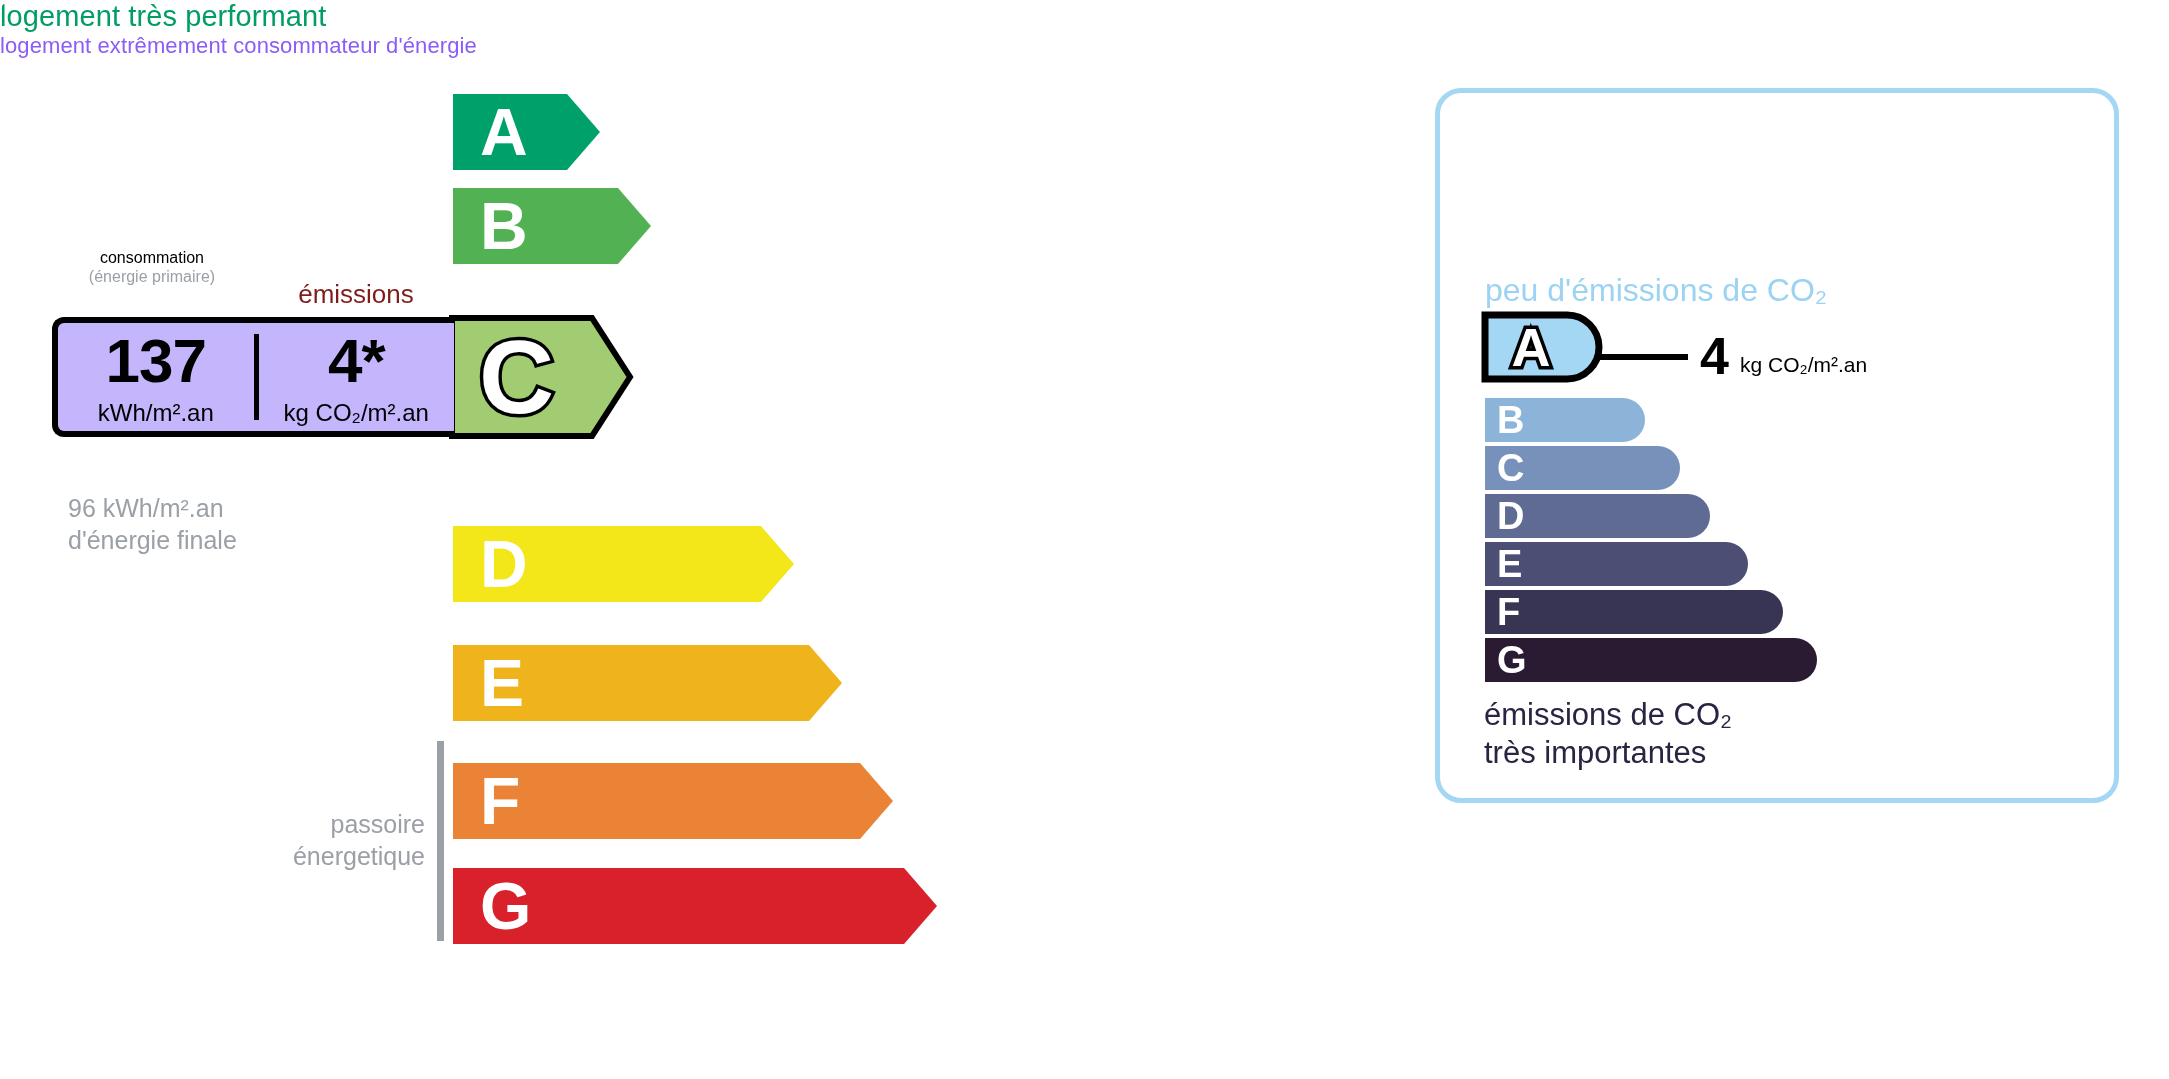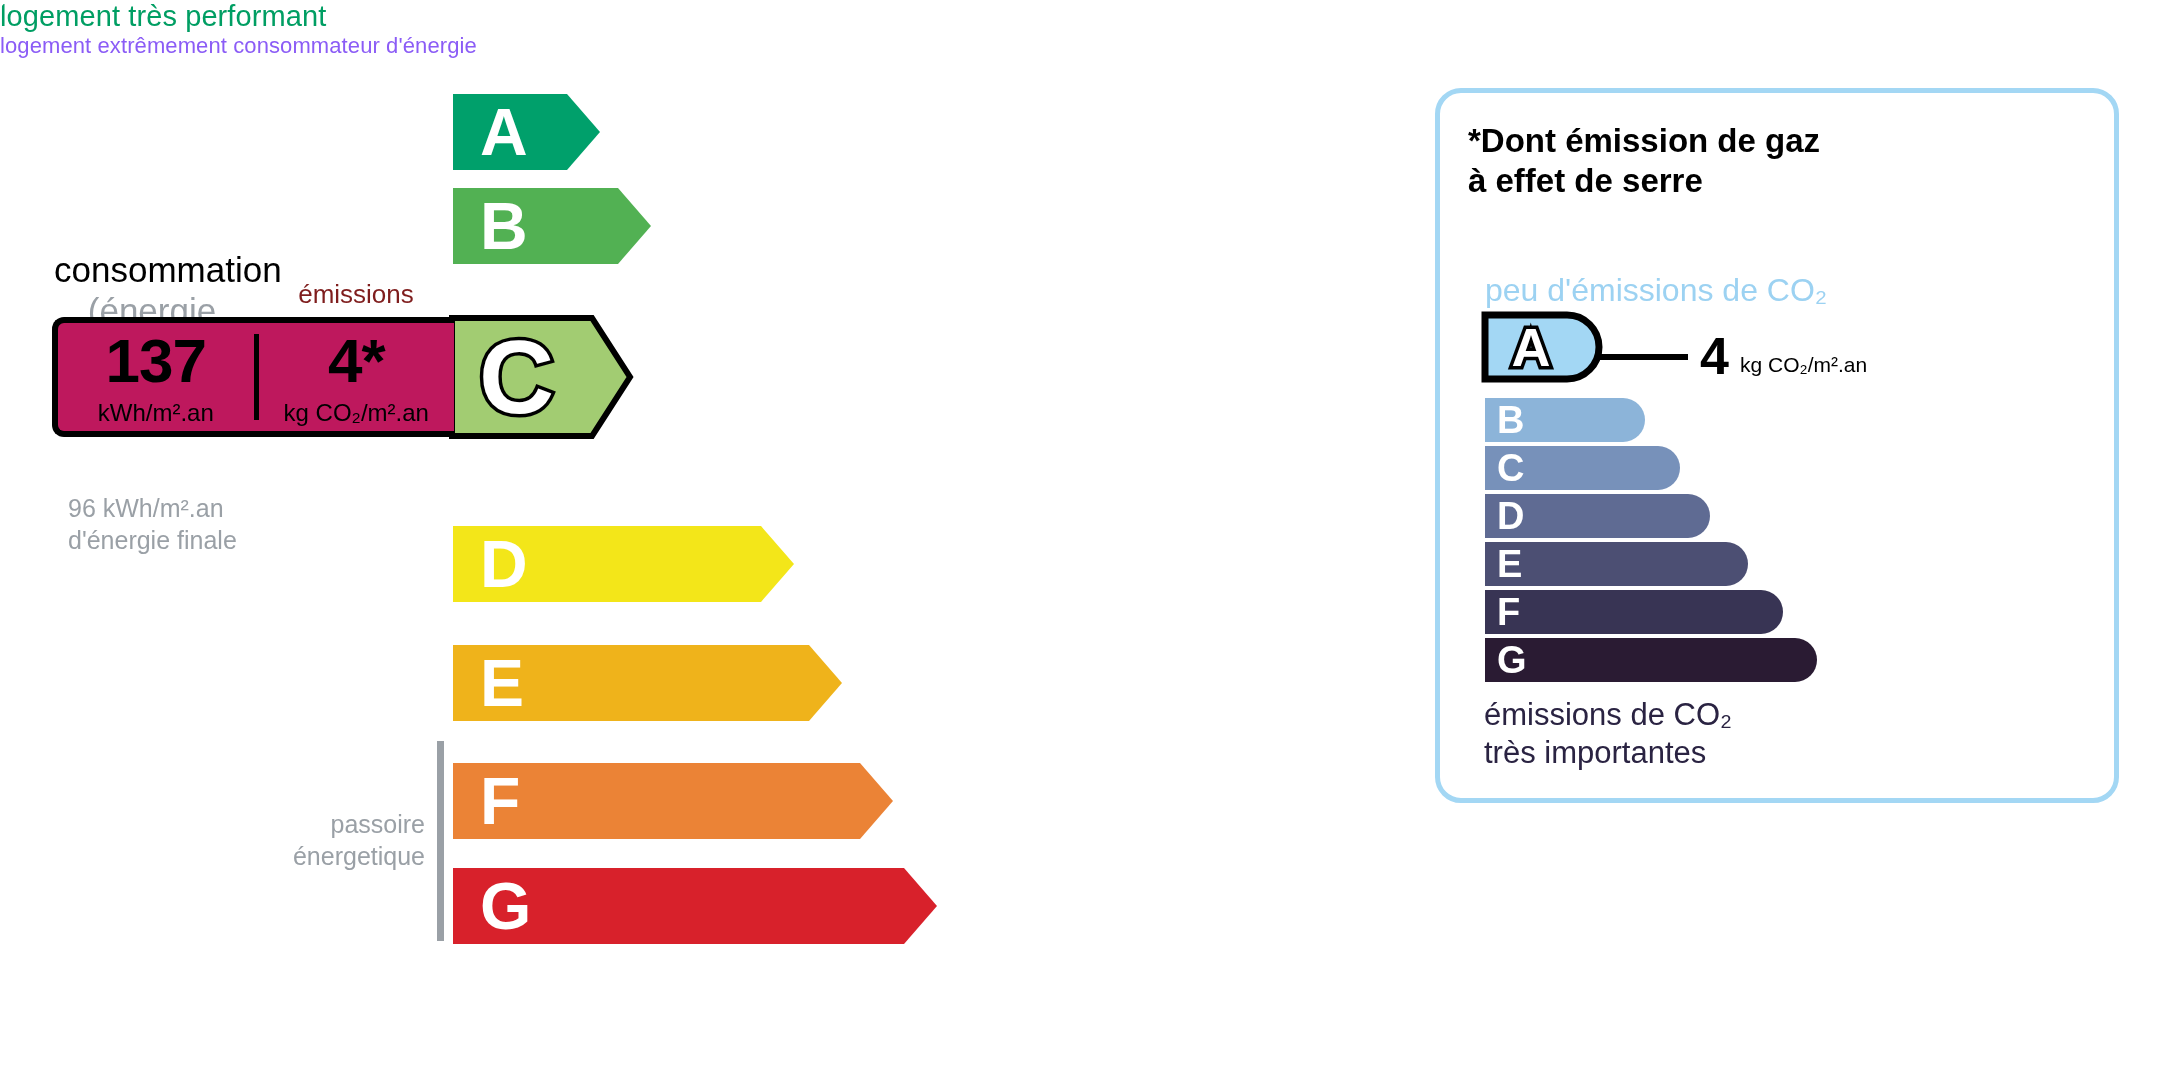--- a/index.html
+++ b/index.html
@@ -63,21 +63,21 @@
   
   #value-box {
     position: absolute;
     left: 52px;
     top: 317px;
     width: 402px;
     height: 120px;
     border: 6px solid #000000;
     border-right: none;
     border-radius: 12px 0 0 12px;
-    background: #be185d;
+    background: #c4b5fd;
     box-sizing: border-box;
   }
   #value-box-inner {
     display: flex;
     height: 100%;
     align-items: center;
   }
   .value-cell {
     flex: 1 1 0;
     text-align: center;
@@ -102,21 +102,21 @@
     background: #000000;
     flex: 0 0 auto;
   }
 
   #label-consommation {
     position: absolute;
     left: 54px;
     top: 249px;
     width: 196px;
     text-align: center;
-    font-size: 35px;
+    font-size: 16px;
     color: #000000;
     line-height: 1.18;
   }
   #label-consommation .sub {
     color: #9AA0A6;
     display: block;
   }
   #label-emissions {
     position: absolute;
     left: 258px;
@@ -349,24 +349,20 @@
     </div>
   </div>
 
   <div id="final-energy">
     <span>96 kWh/m².an</span><br>
     <span>d'énergie finale</span>
   </div>
 
   <div id="ges-panel"></div>
 
-  <div id="ges-title">
-    <span>*Dont émission de gaz</span><br>
-    <span>à effet de serre</span>
-  </div>
 
   <div id="ges-subcaption">peu d'émissions de CO₂</div>
 
   <svg id="ges-a-shape" width="122" height="72" viewBox="0 0 122 72">
     <path d="M4,4 H86 A32,32 0 0 1 86,68 H4 Z" fill="#A3D7F4" stroke="#000000" stroke-width="7" stroke-linejoin="miter"></path>
   </svg>
   <div id="ges-a-letter" style="-webkit-text-stroke:7px #000000; paint-order:stroke;">A</div>
   <div id="ges-connector"></div>
   <div id="ges-value">4</div>
   <div id="ges-value-unit">kg CO₂/m².an</div>

